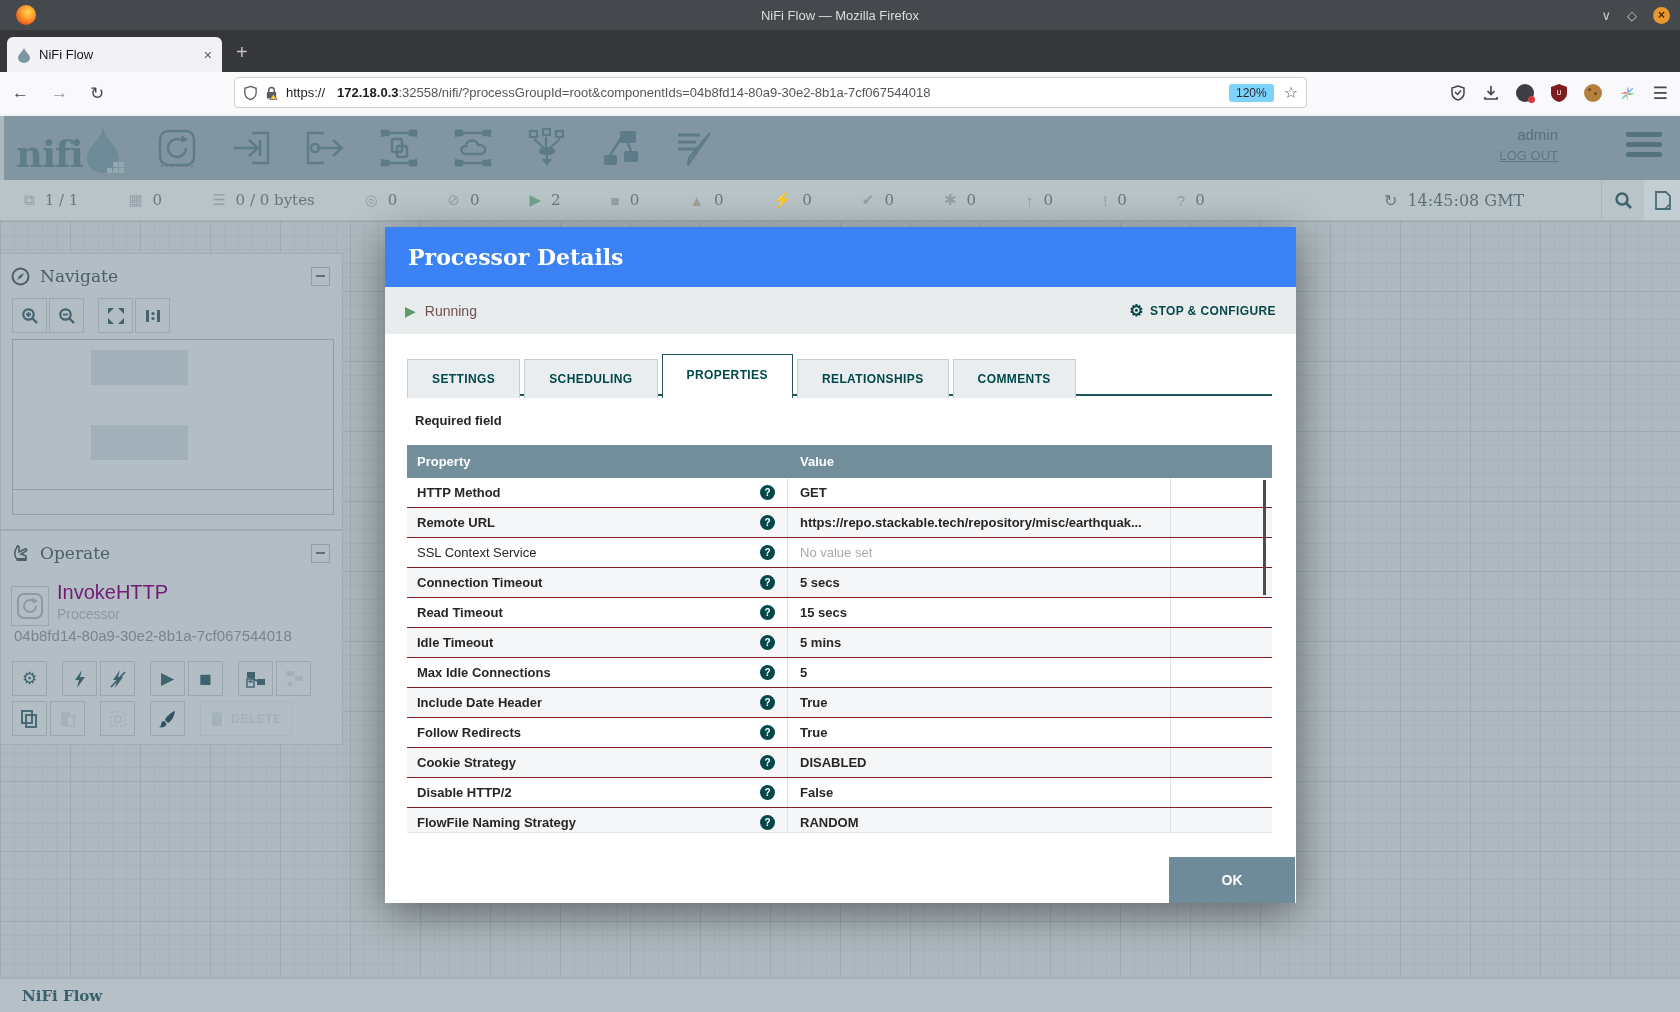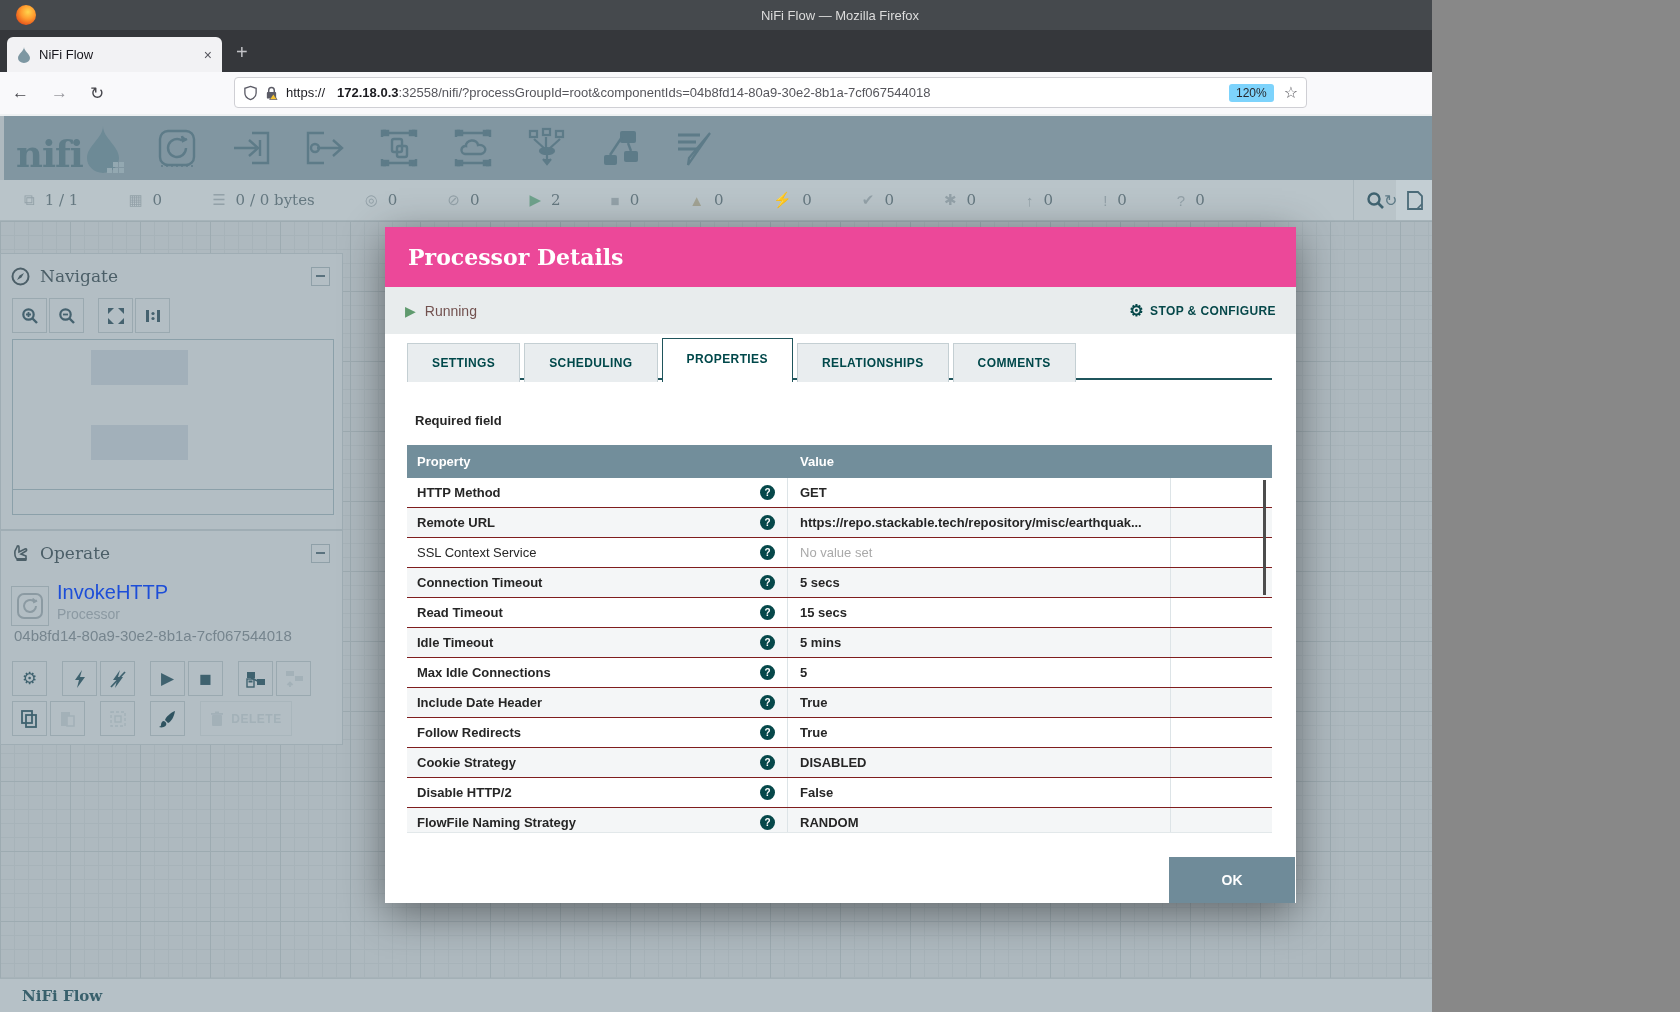--- a/index.html
+++ b/index.html
@@ -1,16 +1,16 @@
 <!DOCTYPE html>
 <html><head>
 <meta charset="utf-8">
 <style>
   html,body{margin:0;padding:0;background:#888;}
-  #app{position:relative;width:1432px;height:1012px;overflow:hidden;font-family:"Liberation Sans",sans-serif;background:#aeb9bf;}
+  #app{position:relative;width:1680px;height:1012px;overflow:hidden;font-family:"Liberation Sans",sans-serif;background:#aeb9bf;}
   
   .titlebar{position:absolute;left:0;top:0;width:1680px;height:30px;background:#45494d;display:flex;align-items:center;}
   .titlebar .fx-logo{position:absolute;left:16px;top:5px;width:20px;height:20px;border-radius:50%;
     background:radial-gradient(circle at 60% 35%,#ffd54d 0%,#ff9a2e 40%,#e8571c 75%,#b5321a 100%);}
   .titlebar .win-title{flex:1;text-align:center;color:#dcdcdc;font-size:13px;}
   .win-controls{position:absolute;right:10px;top:0;height:30px;display:flex;align-items:center;gap:16px;color:#c9c9c9;font-size:13px;}
   .win-close{width:17px;height:17px;border-radius:50%;background:#e8962d;color:#4c2c05;font-size:12px;line-height:17px;text-align:center;font-weight:bold;}
   .tabbar{position:absolute;left:0;top:30px;width:1680px;height:42px;background:#35373b;border-bottom:1px solid #191a1e;}
   .tab{position:absolute;left:7px;top:7px;width:215px;height:35px;background:#f2f2f4;border-radius:6px 6px 0 0;display:flex;align-items:center;padding:0 10px;box-sizing:border-box;}
   .tab-title{flex:1;font-size:13px;color:#17161c;margin-left:8px;white-space:nowrap;overflow:hidden;}
@@ -68,38 +68,38 @@
   .collapse-btn div{width:9px;height:2px;background:#5a727e;}
   #navigate{top:253px;height:277px;}
   .nav-tools{display:flex;gap:2px;padding-left:11px;margin-top:6px;}
   .tool-btn{width:33px;height:33px;border:1px solid #9aa9b0;display:flex;align-items:center;justify-content:center;}
   .tool-btn.spaced{margin-left:12px;}
   .birdseye{position:absolute;left:11px;top:85px;width:320px;height:174px;border:1px solid #8ba0a9;}
   .birdseye .split{position:absolute;left:0;top:149px;width:100%;border-top:1px solid #8ba0a9;}
   .mini-rect{position:absolute;width:97px;height:35px;background:#a2b0ba;}
   #operate{top:530px;height:215px;}
   .op-card-icon{position:absolute;left:10px;top:55px;width:36px;height:38px;border:1px solid #98a7ae;display:flex;align-items:center;justify-content:center;}
-  .op-name{position:absolute;left:56px;top:50px;font-size:20px;color:#1d4ed8;}
+  .op-name{position:absolute;left:56px;top:50px;font-size:20px;color:#701a75;}
   .op-type{position:absolute;left:56px;top:75px;font-size:14px;color:#8b99a2;}
   .op-id{position:absolute;left:13px;top:96px;font-size:15px;color:#76858e;}
   .op-row{position:absolute;left:11px;display:flex;}
   .op-row .tool-btn{margin-right:3px;}
   .op-row .gap{width:12px;}
   .tool-btn .glyph{font-size:17px;color:#3f626f;}
   .delete-btn{width:90px;height:33px;border:1px solid #a9b6bc;display:flex;align-items:center;justify-content:center;gap:7px;color:#a3b1b8;font-size:12px;font-weight:bold;letter-spacing:.5px;}
   
   .dialog{position:absolute;left:385px;top:227px;width:911px;height:676px;background:#ffffff;box-shadow:0 10px 40px rgba(0,0,0,.45);}
-  .dlg-header{height:60px;background:#ec4899;display:flex;align-items:center;padding-left:23px;}
+  .dlg-header{height:60px;background:#3b82f6;display:flex;align-items:center;padding-left:23px;}
   .dlg-title{font-family:"DejaVu Serif",serif;font-size:22px;font-weight:bold;color:#ffffff;}
   .dlg-status{height:47px;background:#e8eced;display:flex;align-items:center;padding:0 20px;}
   .run-icon{color:#5f9a6e;font-size:14px;margin-right:9px;}
   .run-text{font-size:14px;color:#72514f;flex:1;}
   .dlg-action{display:flex;align-items:center;gap:6px;font-size:12px;font-weight:bold;color:#06484a;letter-spacing:.4px;}
   .dlg-action .gear{font-size:16px;}
-  .tabs{position:absolute;left:22px;top:111px;right:24px;height:42px;}
+  .tabs{position:absolute;left:22px;top:127px;right:24px;height:42px;}
   .tabs .baseline{position:absolute;left:0;right:0;bottom:0;height:2px;background:#1f555c;}
   .dlg-tab{position:relative;display:inline-block;height:39px;line-height:39px;text-align:center;background:#e9edef;border:1px solid #c4cfd3;border-bottom:none;box-sizing:border-box;margin-right:4px;vertical-align:bottom;font-size:12px;font-weight:bold;color:#00484a;letter-spacing:.4px;padding:0 24px;}
   .dlg-tab.active{background:#ffffff;border:1px solid #1f555c;border-bottom:none;height:44px;line-height:41px;z-index:2;}
   .required-note{position:absolute;left:30px;top:186px;font-size:13px;font-weight:bold;color:#262626;}
   .prop-table{position:absolute;left:22px;top:218px;width:865px;height:387px;overflow:hidden;border-bottom:1px solid #e2e8ea;}
   .pt-head{height:33px;background:#728e9b;display:flex;align-items:center;color:#fff;font-size:13px;font-weight:bold;}
   .pt-head .c1{width:381px;padding-left:10px;box-sizing:border-box;}
   .pt-head .c2{padding-left:12px;}
   .pt-row{height:29px;display:flex;align-items:center;border-bottom:1px solid #7f1d1d;font-size:13px;color:#262626;background:#fff;}
   .pt-row:nth-child(even){background:#f4f6f7;}

